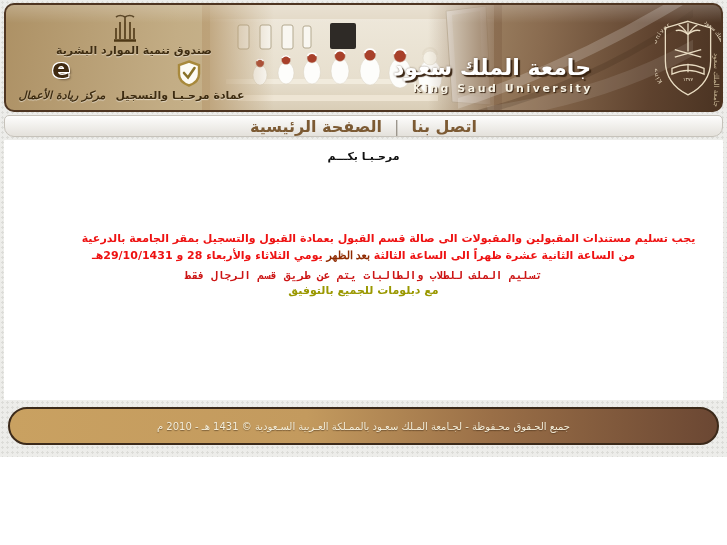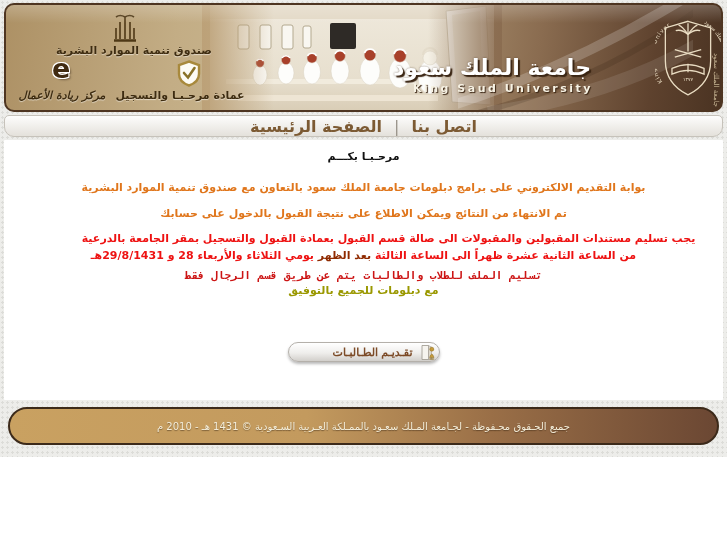--- a/index.html
+++ b/index.html
@@ -71,21 +71,21 @@
   }
   .c-line{
     position:absolute;left:0;width:719px;text-align:center;direction:rtl;
     font-size:11px;font-weight:bold;line-height:15px;
   }
   .welcome{top:9px;color:#111111;}
   .intro1{top:40px;color:var(--intro_orange,#e0761c);}
   .intro2{top:66px;color:var(--intro_orange,#e0761c);}
   .notice1{top:91px;color:var(--notice_red,#ee1212);padding-left:25px;}
   .notice2{top:108px;color:var(--notice_red,#ee1212);}
-  .notice2 .hl{color:var(--notice_dark_red,#8f2a00);}
+  .notice2 .hl{color:var(--notice_dark_red,#8f2a00);font-family:Liberation Serif, serif;}
   .subnote{top:129px;color:var(--submission_red,#cc1414);font-family:Liberation Mono, monospace;}
   .wishes{top:143px;color:var(--wishes_olive,#9a9800);}
   
   .btn-row{position:absolute;left:0;top:202px;width:719px;display:flex;justify-content:center;gap:10px;}
   .apply-btn{
     position:relative;width:152px;height:20px;box-sizing:border-box;
     background:linear-gradient(#ffffff,#efeeec 55%,#d2cfcb);
     border:1px solid #b4b0aa;border-radius:10px;
     box-shadow:0 2px 3px rgba(0,0,0,.28);
     display:flex;align-items:center;justify-content:center;
@@ -232,40 +232,28 @@
   </div>
 
   <div class="nav">
     <a>الصفحة الرئيسية</a>
     <span class="sep">|</span>
     <a>اتصل بنا</a>
   </div>
 
   <div class="content">
     <div class="c-line welcome">مرحـبـا بكـــم</div>
-    <div class="c-line intro1">بوابة التقديم الالكتروني على برامج دبلومات جامعة الملك سعود بالتعاون مع صندوق تنمية الموارد البشرية</div>
-    <div class="c-line intro2">تم الانتهاء من النتائج ويمكن الاطلاع على نتيجة القبول بالدخول على حسابك</div>
     <div class="c-line notice1">يجب تسليم مستندات المقبولين والمقبولات الى صالة قسم القبول بعمادة القبول والتسجيل بمقر الجامعة بالدرعية</div>
     <div class="c-line notice2">
-      <span>من الساعة الثانية عشرة ظهراً الى الساعة الثالثة </span><span class="hl">بعد الظهر</span><span> يومي الثلاثاء والأربعاء 28 و 29/8/1431هـ</span>
+      <span>من الساعة الثانية عشرة ظهراً الى الساعة الثالثة </span><span class="hl">بعد الظهر</span><span> يومي الثلاثاء والأربعاء 28 و 29/10/1431هـ</span>
     </div>
     <div class="c-line subnote">تسليم الملف للطلاب والطالبات  يتم عن طريق قسم الرجال فقط</div>
     <div class="c-line wishes">مع دبلومات للجميع بالتوفيق</div>
 
     <div class="btn-row">
-      <button class="apply-btn">
-        <span class="label">تقـديـم الطـالبـات</span>
-        <svg class="enter-icon" viewBox="0 0 14 17" width="14" height="17">
-          <path d="M1,1.5 h6.5 v14 h-6.5 z" fill="#f6f4ef" stroke="#9a958c" stroke-width="0.8"></path>
-          <path d="M7.5,1.5 L10.5,3 V14.5 L7.5,15.5 Z" fill="#ddd8cd" stroke="#9a958c" stroke-width="0.5"></path>
-          <circle cx="10.8" cy="5.2" r="2" fill="#c59b3a" stroke="#8a6a1d" stroke-width="0.5"></circle>
-          <path d="M8.6,13.5 Q10.8,6.5 13,13.5 Z" fill="#c59b3a" stroke="#8a6a1d" stroke-width="0.5"></path>
-          <ellipse cx="10.8" cy="15" rx="2.6" ry="0.9" fill="#8a6a1d" opacity="0.6"></ellipse>
-        </svg>
-      </button>
     </div>
   </div>
 
   <div class="footer">
     <span class="copy">جميع الحـقوق محـفوظة - لجـامعة المـلك سعـود بالممـلكة العـربية السـعودية © 1431 هـ - 2010 م</span>
   </div>
 
 </div>
 
 </body></html>

